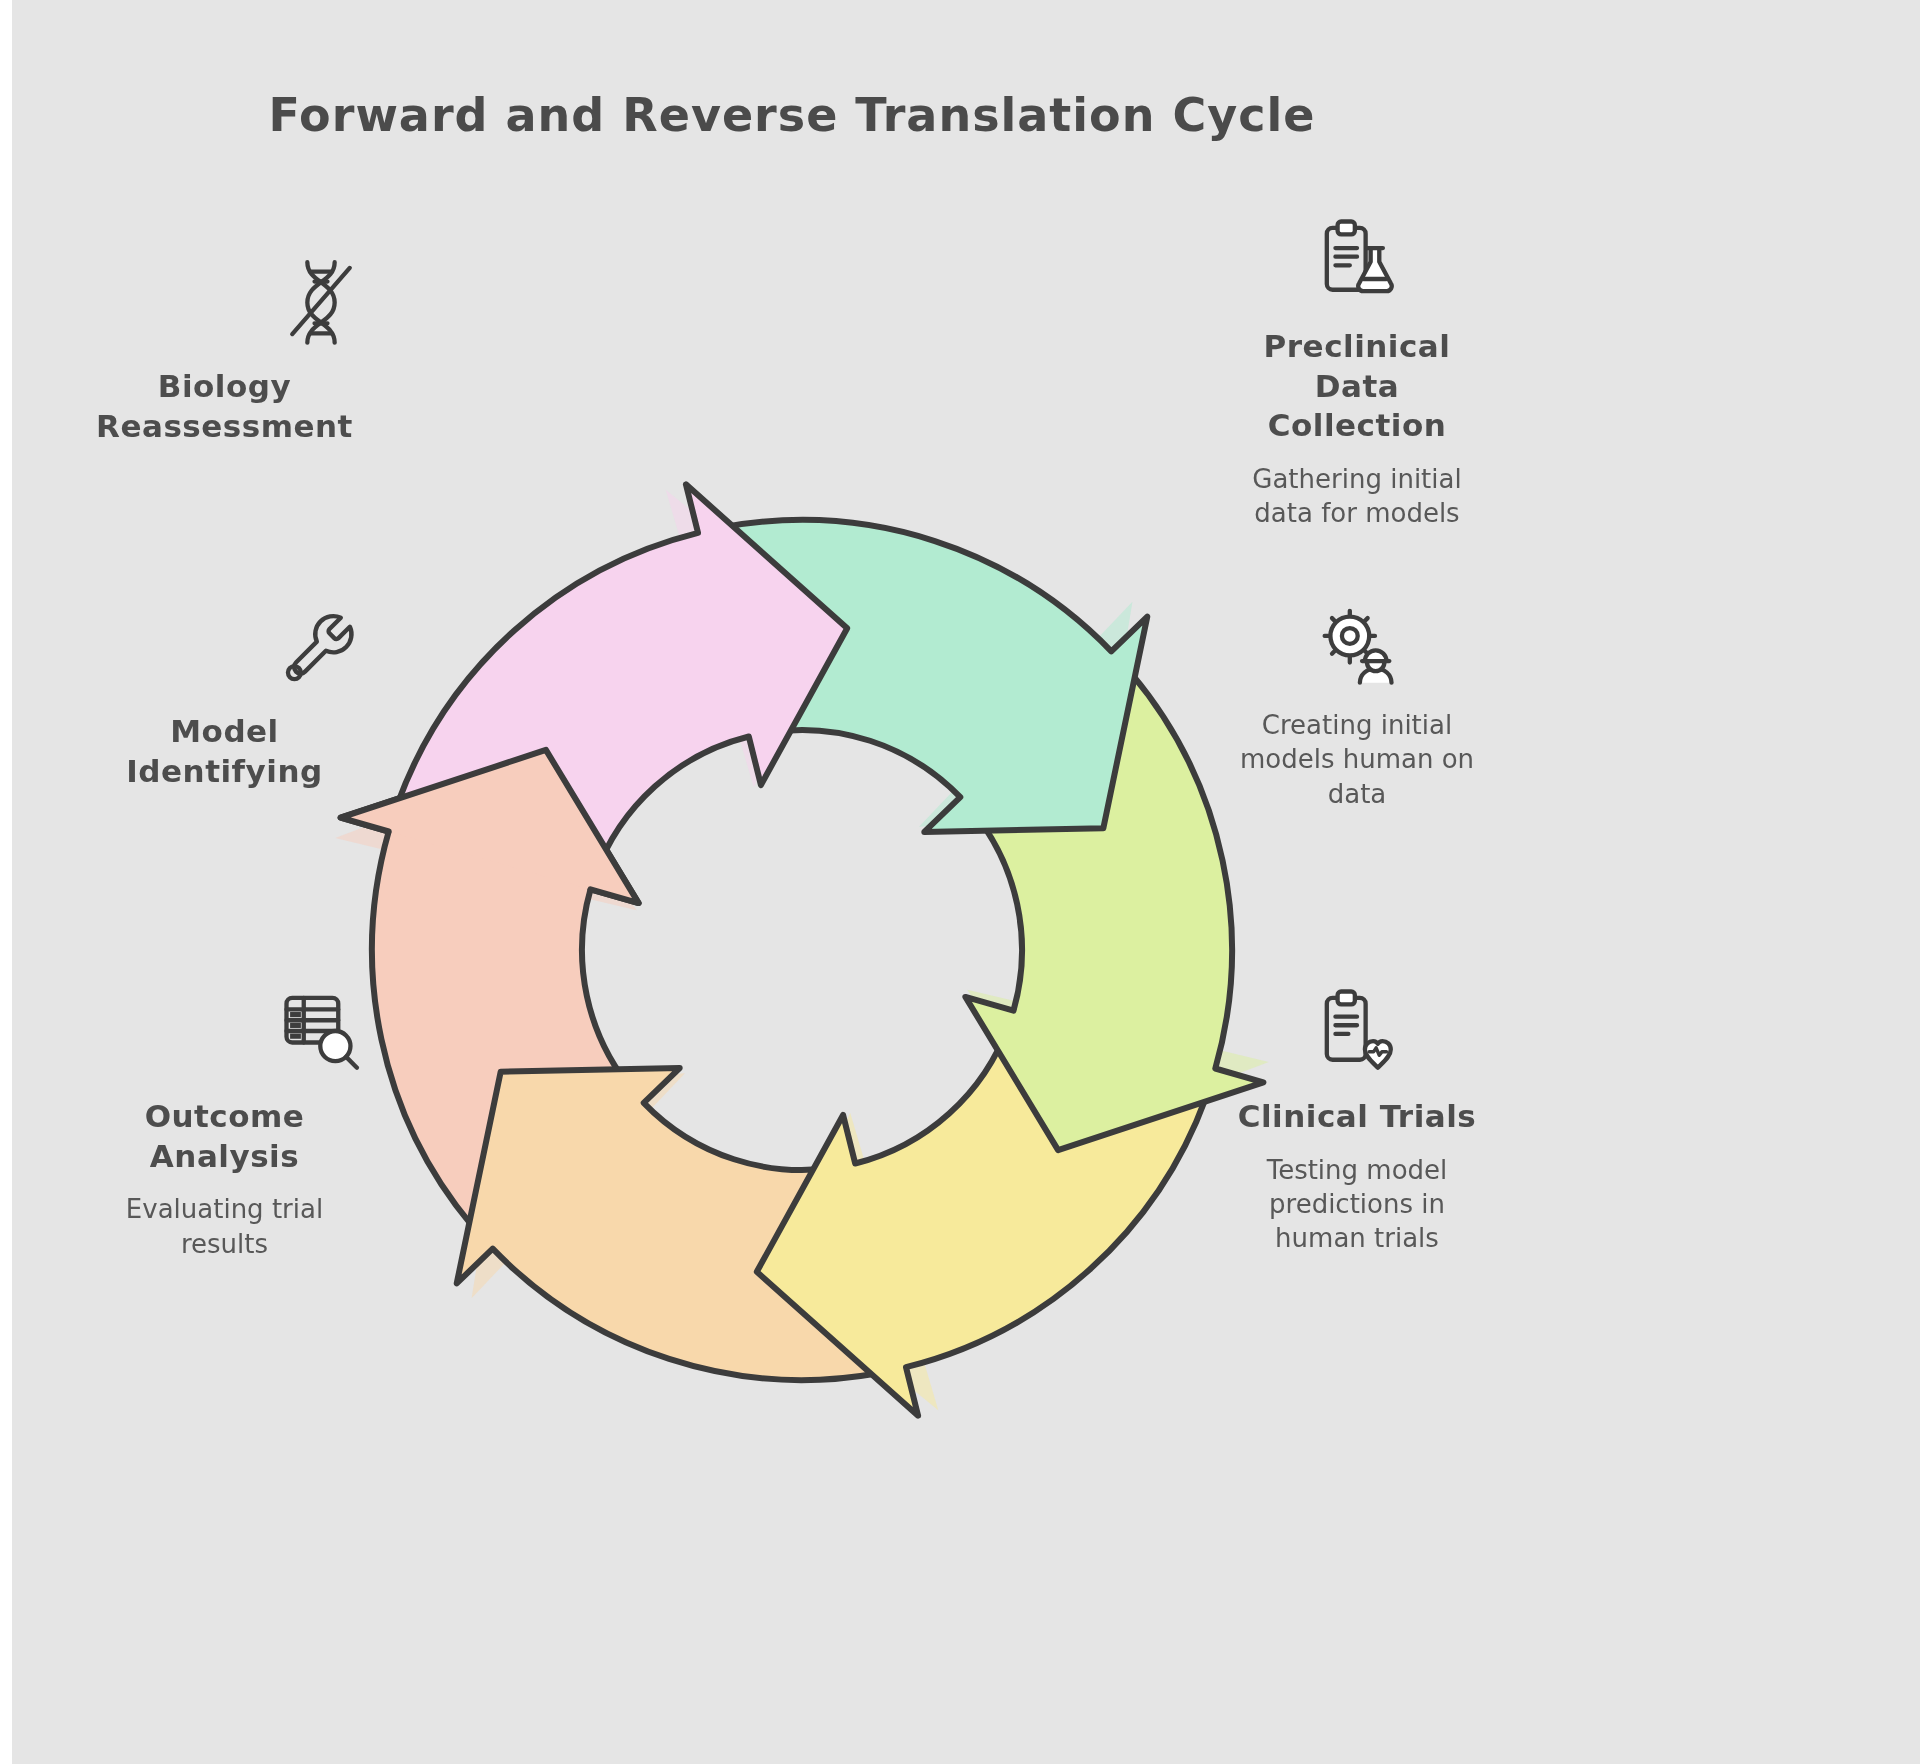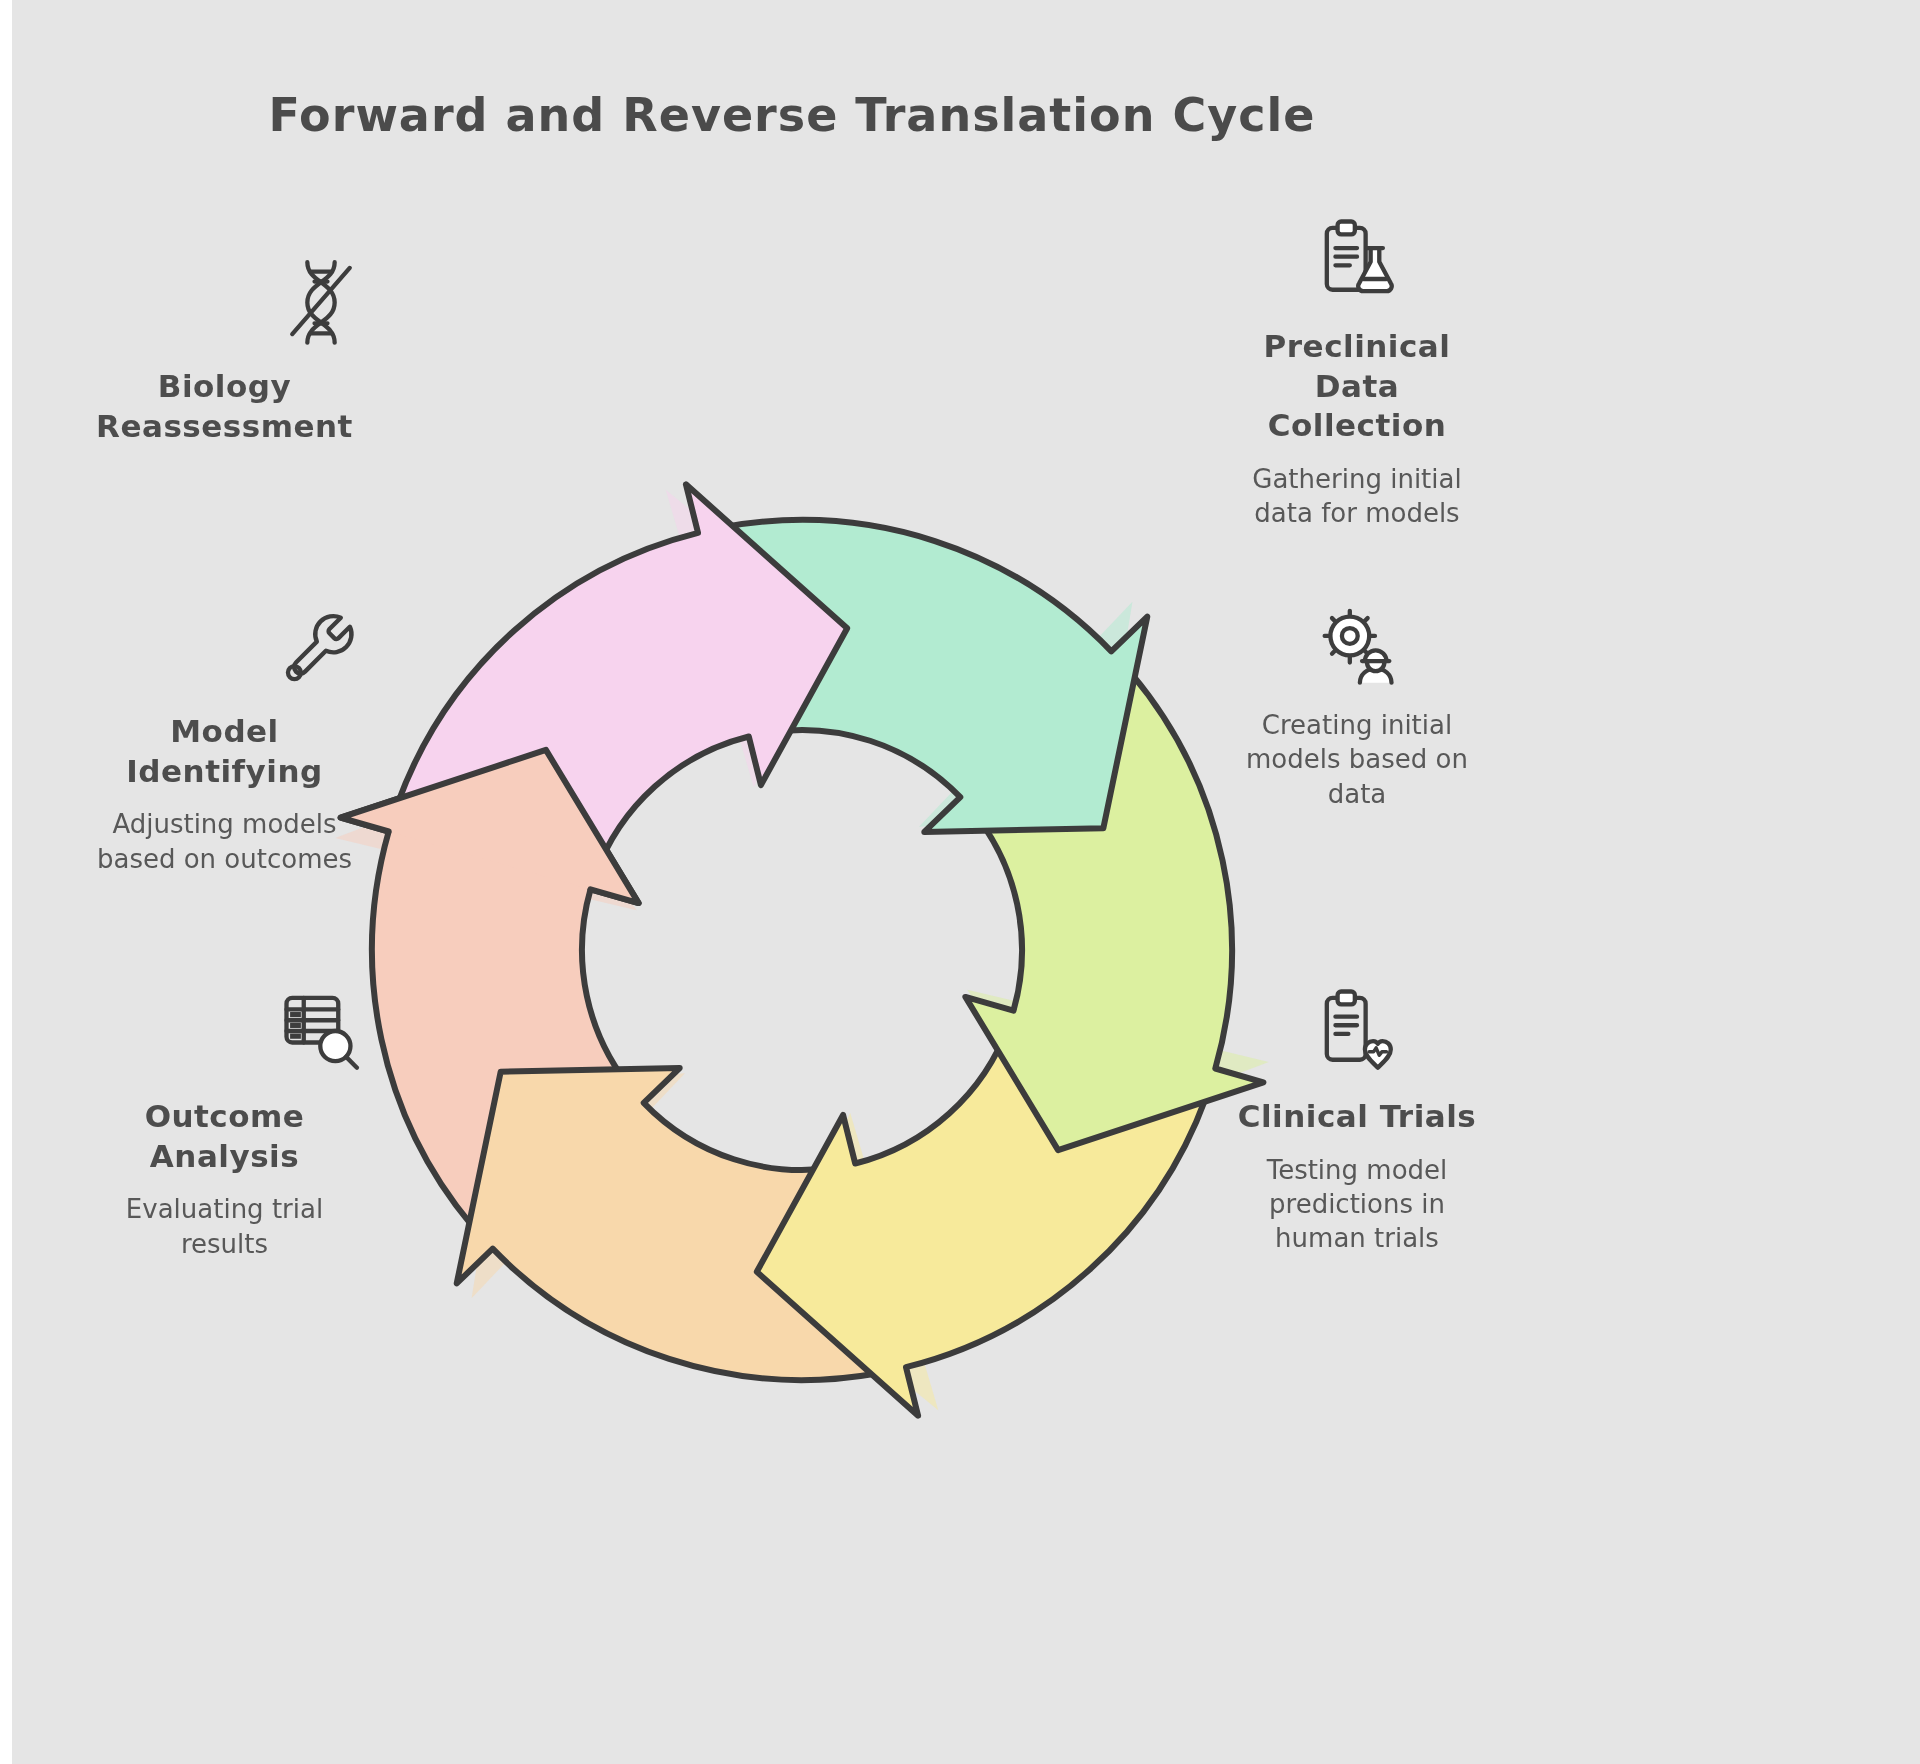--- a/index.html
+++ b/index.html
@@ -67,21 +67,20 @@
   <div class="stage left" style="top:600px">
     <span class="icon">
       <svg viewBox="0 0 64 64" fill="none" stroke="#3d3d3d">
         <g transform="translate(7,7) scale(2.1)">
           <path style="stroke-width:1.45" d="M14.7 6.3a1 1 0 0 0 0 1.4l1.6 1.6a1 1 0 0 0 1.4 0l3.77-3.77a6 6 0 0 1-7.94 7.94l-6.91 6.91a2.12 2.12 0 0 1-3-3l6.91-6.91a6 6 0 0 1 7.94-7.94l-3.76 3.76z"></path>
         </g>
         <circle cx="13.5" cy="50.5" r="4.5"></circle>
       </svg>
     </span>
     <h2>Model Identifying</h2>
-    <p>Adjusting models based on outcomes</p>
   </div>
 
   <div class="stage left" style="top:985px">
     <span class="icon">
       <svg viewBox="0 0 64 64" fill="none" stroke="#3d3d3d">
         <rect x="8" y="9" width="36" height="31" rx="4"></rect>
         <path d="M8 17 H44 M8 24.5 H44 M8 32 H44 M20 9 V40"></path>
         <rect x="10.5" y="18.8" width="7.5" height="3.6" fill="#3d3d3d" stroke="none"></rect>
         <rect x="10.5" y="26.3" width="7.5" height="3.6" fill="#3d3d3d" stroke="none"></rect>
         <rect x="10.5" y="33.8" width="7.5" height="3.6" fill="#3d3d3d" stroke="none"></rect>
@@ -113,21 +112,21 @@
       <svg viewBox="0 0 64 64" fill="none" stroke="#3d3d3d">
         <path d="M40.5 25 H44.5 M36.5 34.5 L39.4 37.4 M27 39.5 V43.5 M17.5 34.5 L14.6 37.4 M13.5 25 H9.5 M17.5 15.5 L14.6 12.6 M27 11.5 V7.5 M36.5 15.5 L39.4 12.6"></path>
         <circle cx="27" cy="25" r="13.5" fill="#ffffff"></circle>
         <circle cx="27" cy="25" r="5.5"></circle>
         <path d="M34 57.5 a11 10 0 0 1 22 0" fill="#ffffff"></path>
         <circle cx="45" cy="43.5" r="6" fill="#ffffff"></circle>
         <path d="M37.5 42.5 a7.5 7.5 0 0 1 15 0" fill="#ffffff"></path>
         <path d="M35.5 42.5 H54.5"></path>
       </svg>
     </span>
-    <p>Creating initial models based on data</p>
+    <p>Creating initial models human on data</p>
   </div>
 
   <div class="stage right" style="top:985px">
     <span class="icon">
       <svg viewBox="0 0 64 64" fill="none" stroke="#3d3d3d">
         <rect x="11" y="9" width="27" height="43" rx="4"></rect>
         <rect x="18.5" y="4.5" width="12" height="9" rx="2.5" fill="#ffffff"></rect>
         <path d="M17 22 H32 M17 28 H32 M17 34 H26"></path>
         <path d="M46.5 57.5 C42 53 37.5 49.3 37.5 44.8 C37.5 41.3 40.2 39 43.2 39 C44.7 39 45.9 39.8 46.5 40.9 C47.1 39.8 48.3 39 49.8 39 C52.8 39 55.5 41.3 55.5 44.8 C55.5 49.3 51 53 46.5 57.5 Z" fill="#ffffff"></path>
         <path style="stroke-width:2.4" d="M40.5 46.5 h3 l1.8 -2.8 l2.2 5.2 l1.8 -2.4 h3.2"></path>

